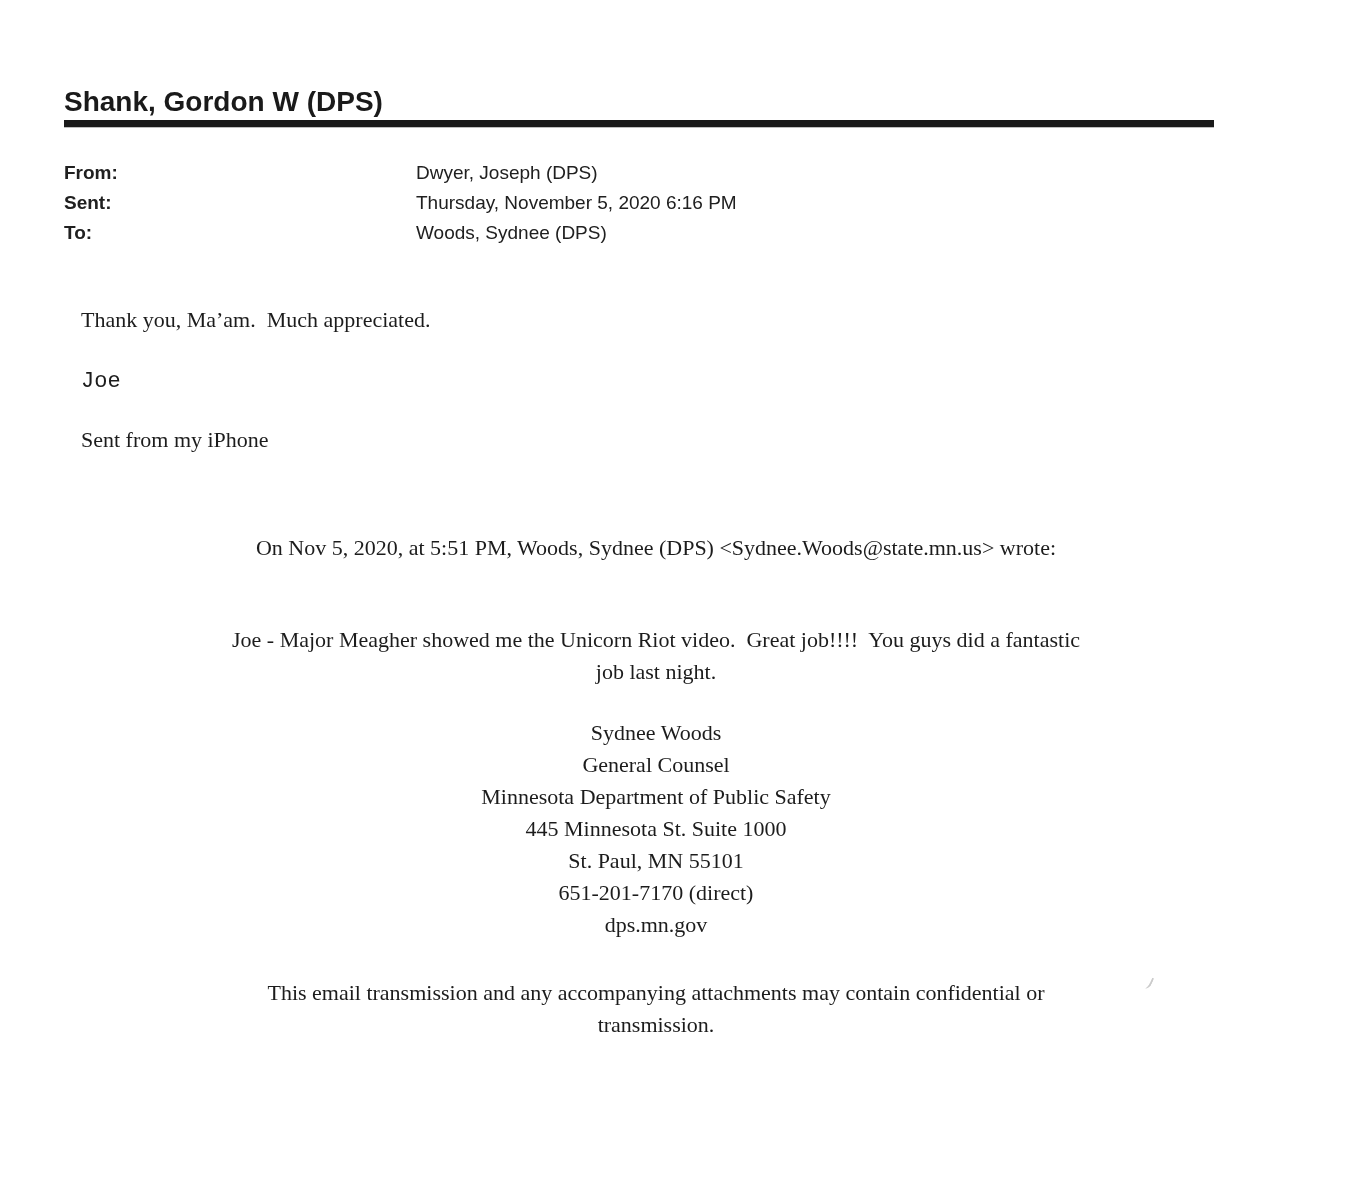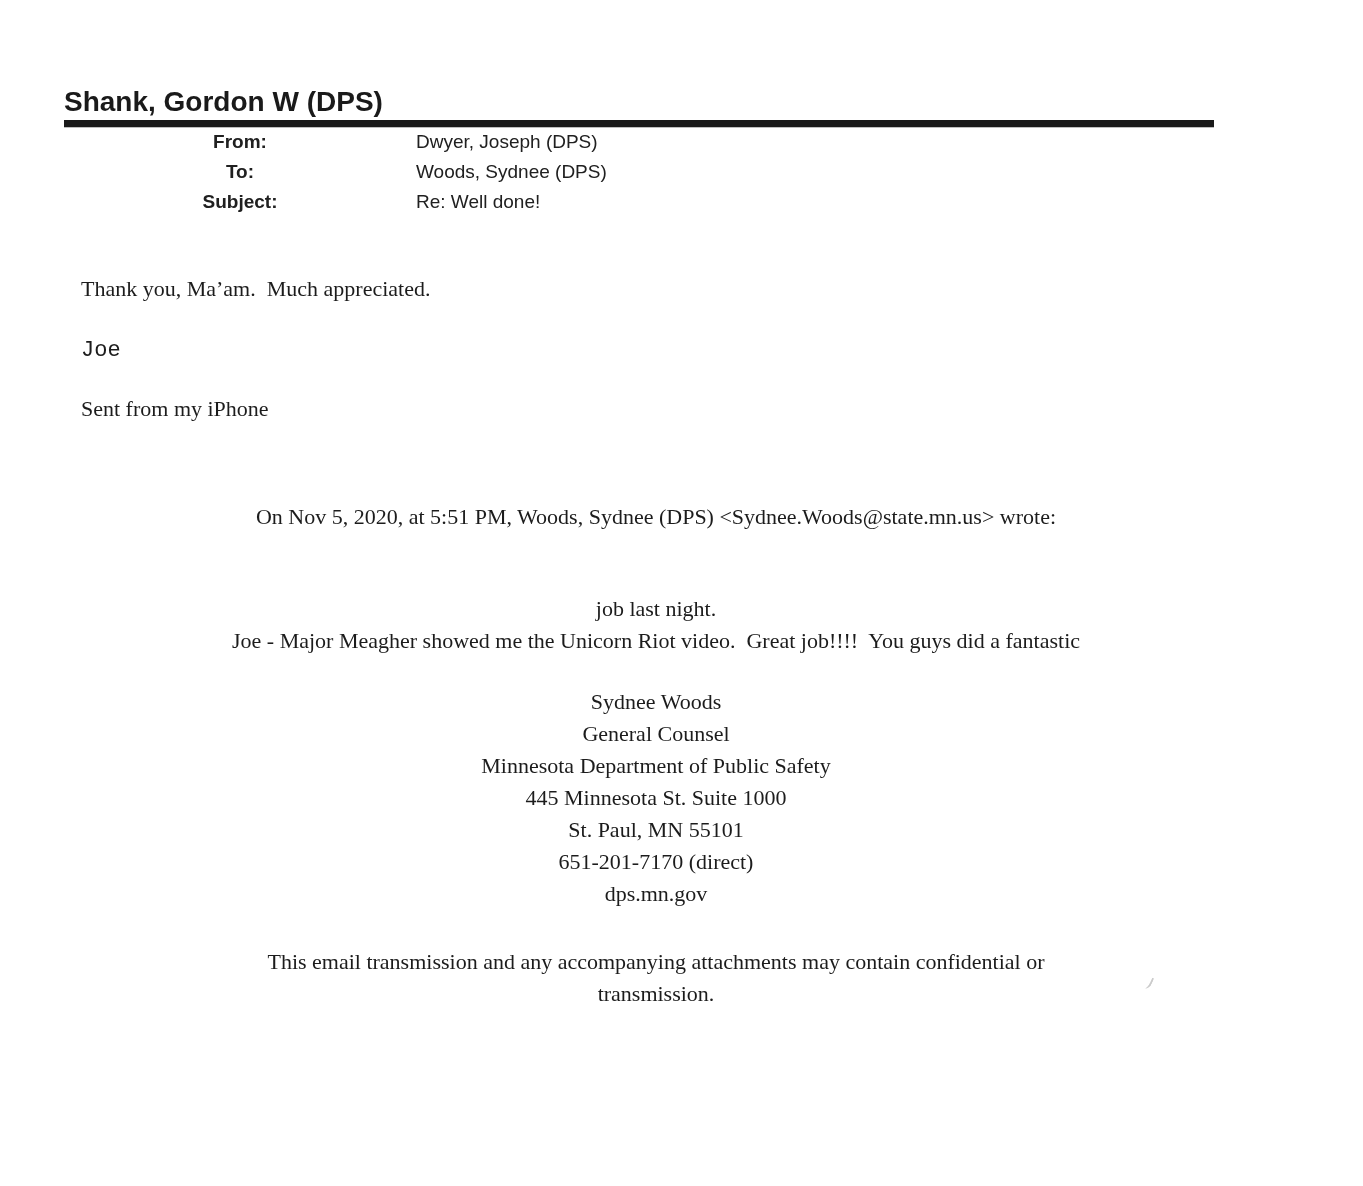--- a/index.html
+++ b/index.html
@@ -29,24 +29,24 @@
     letter-spacing: 0px;
   }
   .title-rule {
     width: 1242px;
     height: 7px;
     margin-top: 2px;
     background: #1a1a1a;
     box-shadow: 0 1px 0 rgba(70,70,70,0.35);
   }
   .meta {
+    margin-top: 31px;
     font-family: "Liberation Sans", "DejaVu Sans", sans-serif;
     font-size: 19px;
     color: #202020;
-    text-align: center;
   }
   .meta-row {
     display: flex;
     line-height: 30px;
   }
   .meta-label {
     font-weight: 700;
     width: 352px;
     flex: none;
   }
@@ -94,42 +94,42 @@
   <h1 class="doc-title">Shank, Gordon W (DPS)</h1>
 
   <div class="title-rule"></div>
 
   <div class="meta">
     <div class="meta-row">
       <span class="meta-label">From:</span>
       <span class="meta-value">Dwyer, Joseph (DPS)</span>
     </div>
     <div class="meta-row">
+      <span class="meta-label">Sent:</span>
+      <span class="meta-value">Thursday, November 5, 2020 6:16 PM</span>
+    </div>
+    <div class="meta-row">
       <span class="meta-label">To:</span>
       <span class="meta-value">Woods, Sydnee (DPS)</span>
-    </div>
-    <div class="meta-row">
-      <span class="meta-label">Subject:</span>
-      <span class="meta-value">Re: Well done!</span>
     </div>
   </div>
 
   <p class="body-text p-thanks">Thank you, Ma’am.  Much appreciated.</p>
 
   <p class="body-text p-joe">Joe</p>
 
   <p class="body-text p-iphone">Sent from my iPhone</p>
 
   <div class="quoted">
 
     <p class="body-text q-attribution">On Nov 5, 2020, at 5:51 PM, Woods, Sydnee (DPS) &lt;Sydnee.Woods@state.mn.us&gt; wrote:</p>
 
     <div class="q-message">
+      <p class="body-text q-line">Joe - Major Meagher showed me the Unicorn Riot video.  Great job!!!!  You guys did a fantastic</p>
       <p class="body-text q-line">job last night.</p>
-      <p class="body-text q-line">Joe - Major Meagher showed me the Unicorn Riot video.  Great job!!!!  You guys did a fantastic</p>
     </div>
 
     <div class="q-signature">
       <p class="body-text q-line">Sydnee Woods</p>
       <p class="body-text q-line">General Counsel</p>
       <p class="body-text q-line">Minnesota Department of Public Safety</p>
       <p class="body-text q-line">445 Minnesota St. Suite 1000</p>
       <p class="body-text q-line">St. Paul, MN 55101</p>
       <p class="body-text q-line">651-201-7170 (direct)</p>
       <p class="body-text q-line">dps.mn.gov</p>

